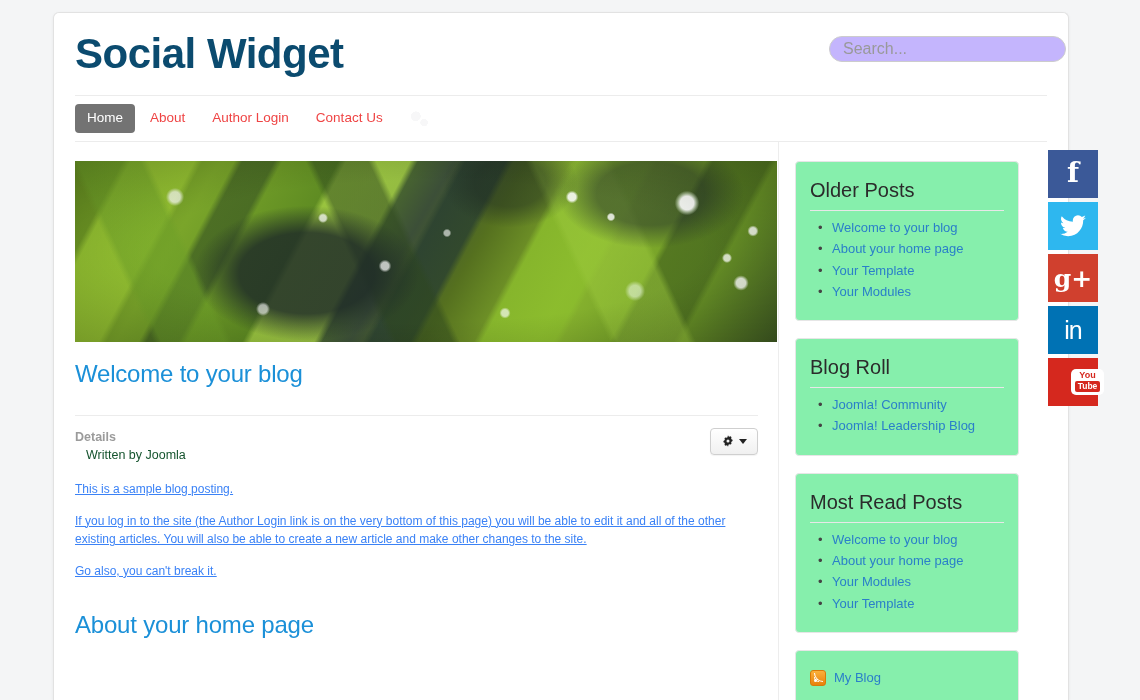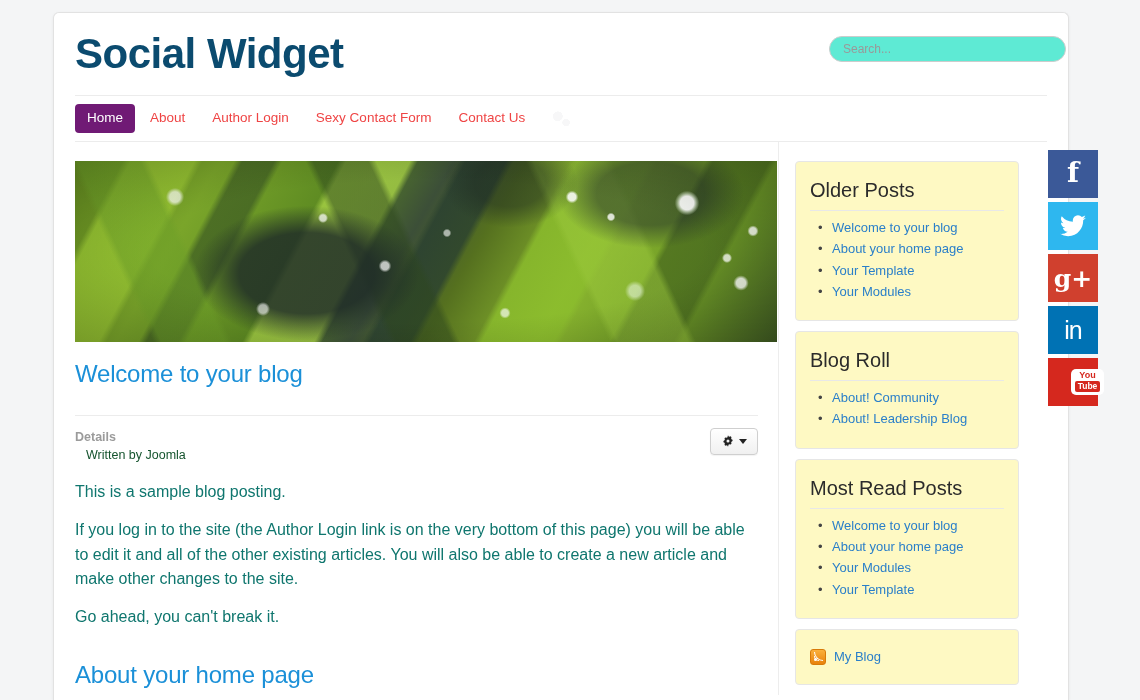--- a/index.html
+++ b/index.html
@@ -44,24 +44,24 @@
   .search-wrap {
     position: absolute;
     right: 2px; top: 23px;
     width: 237px;
   }
   .search-input {
     width: 100%;
     height: 26px;
     border: 1px solid #cccccc;
     border-radius: 14px;
-    background: #5eead4;
+    background: #c4b5fd;
     padding: 0 13px;
     font-family: "Liberation Sans", sans-serif;
-    font-size: 12px;
+    font-size: 16px;
     color: #555;
     outline: none;
   }
   .search-input::placeholder { color: #999; }
 
   
   .nav-bar {
     margin: 0 21px;
     border-top: 1px solid #ececec;
     border-bottom: 1px solid #ececec;
@@ -74,21 +74,21 @@
     font-size: 13.5px;
     color: #ef4444;
     padding: 7px 12px;
     border-radius: 4px;
     text-decoration: none;
     white-space: nowrap;
     line-height: 1.1;
     margin-right: 3px;
   }
   .nav-item.active {
-    background: #701a75;
+    background: #737373;
     color: #ffffff;
   }
   .nav-ghost {
     width: 26px; height: 18px;
     margin-left: 10px;
     opacity: .035;
     background:
       radial-gradient(circle at 30% 35%, #345 0 22%, transparent 23%),
       radial-gradient(circle at 62% 70%, #345 0 18%, transparent 19%);
   }
@@ -210,33 +210,34 @@
     flex: none;
   }
   .caret {
     width: 0; height: 0;
     border-left: 4px solid transparent;
     border-right: 4px solid transparent;
     border-top: 5px solid #222;
   }
   .body-copy { padding-top: 16px; }
   .body-copy p {
-    font-size: 16px;
-    color: #0f766e;
+    font-size: 12px;
+    color: #3b82f6;
     line-height: 1.55;
     margin-bottom: 13px;
+    text-decoration: underline;
   }
 
   
   .module {
-    background: #fef9c3;
+    background: #86efac;
     border: 1px solid #e6e6e6;
     border-radius: 4px;
     padding: 16px 14px 18px 14px;
-    margin-bottom: 10px;
+    margin-bottom: 17px;
   }
   .module-title {
     font-size: 20px;
     color: #2b2b2b;
     font-weight: normal;
     line-height: 1.2;
     padding-bottom: 8px;
     border-bottom: 1px solid #e8e8e8;
     margin-bottom: 6px;
   }
@@ -352,21 +353,20 @@
       <div class="site-title">Social Widget</div>
       <div class="search-wrap">
         <input class="search-input" type="text" placeholder="Search..." style="">
       </div>
     </div>
 
     <div class="nav-bar">
       <a class="nav-item active" href="#">Home</a>
       <a class="nav-item" href="#">About</a>
       <a class="nav-item" href="#">Author Login</a>
-      <a class="nav-item" href="#">Sexy Contact Form</a>
       <a class="nav-item" href="#">Contact Us</a>
       <span class="nav-ghost"></span>
     </div>
 
     <div class="columns">
 
       <div class="content-col">
 
         <div class="hero">
           <div class="layer l-base"></div>
@@ -391,21 +391,21 @@
                 <path fill="#222" d="M21 13.7v-3.4l-2.4-.4a7 7 0 00-.8-1.9l1.4-2-2.4-2.4-2 1.4a7 7 0 00-1.9-.8L12.3 2H8.9l-.4 2.4a7 7 0 00-1.9.8l-2-1.4L2.2 6.2l1.4 2a7 7 0 00-.8 1.9L.4 10.5v3.4l2.4.4c.2.7.5 1.3.8 1.9l-1.4 2 2.4 2.4 2-1.4c.6.3 1.2.6 1.9.8l.4 2.4h3.4l.4-2.4c.7-.2 1.3-.5 1.9-.8l2 1.4 2.4-2.4-1.4-2c.3-.6.6-1.2.8-1.9l2.4-.4z" opacity="0"></path>
                 <path fill="#222" d="M12 2.2l1.1 1.9c.5.1 1 .3 1.5.5l2-.6 1.4 1.4-.6 2c.2.5.4 1 .5 1.5l1.9 1.1v2l-1.9 1.1c-.1.5-.3 1-.5 1.5l.6 2-1.4 1.4-2-.6c-.5.2-1 .4-1.5.5L12 21.8l-1.1-1.9c-.5-.1-1-.3-1.5-.5l-2 .6-1.4-1.4.6-2c-.2-.5-.4-1-.5-1.5L4.2 14v-2l1.9-1.1c.1-.5.3-1 .5-1.5l-.6-2 1.4-1.4 2 .6c.5-.2 1-.4 1.5-.5L12 2.2z"></path>
                 <circle cx="12" cy="12" r="2.6" fill="#f2f2f2"></circle>
               </svg>
               <span class="caret"></span>
             </div>
           </div>
           <div class="body-copy">
             <p>This is a sample blog posting.</p>
             <p>If you log in to the site (the Author Login link is on the very bottom of this page) you will be able to edit it and all of the other existing articles. You will also be able to create a new article and make other changes to the site.</p>
-            <p>Go ahead, you can't break it.</p>
+            <p>Go also, you can't break it.</p>
           </div>
         </div>
 
         <div class="article">
           <h2 class="article-title">About your home page</h2>
 
         </div>
 
       </div>
 
@@ -417,22 +417,22 @@
             <li><a href="#">Welcome to your blog</a></li>
             <li><a href="#">About your home page</a></li>
             <li><a href="#">Your Template</a></li>
             <li><a href="#">Your Modules</a></li>
           </ul>
         </div>
 
         <div class="module">
           <div class="module-title">Blog Roll</div>
           <ul>
-            <li><a href="#">About! Community</a></li>
-            <li><a href="#">About! Leadership Blog</a></li>
+            <li><a href="#">Joomla! Community</a></li>
+            <li><a href="#">Joomla! Leadership Blog</a></li>
           </ul>
         </div>
 
         <div class="module">
           <div class="module-title">Most Read Posts</div>
           <ul>
             <li><a href="#">Welcome to your blog</a></li>
             <li><a href="#">About your home page</a></li>
             <li><a href="#">Your Modules</a></li>
             <li><a href="#">Your Template</a></li>

